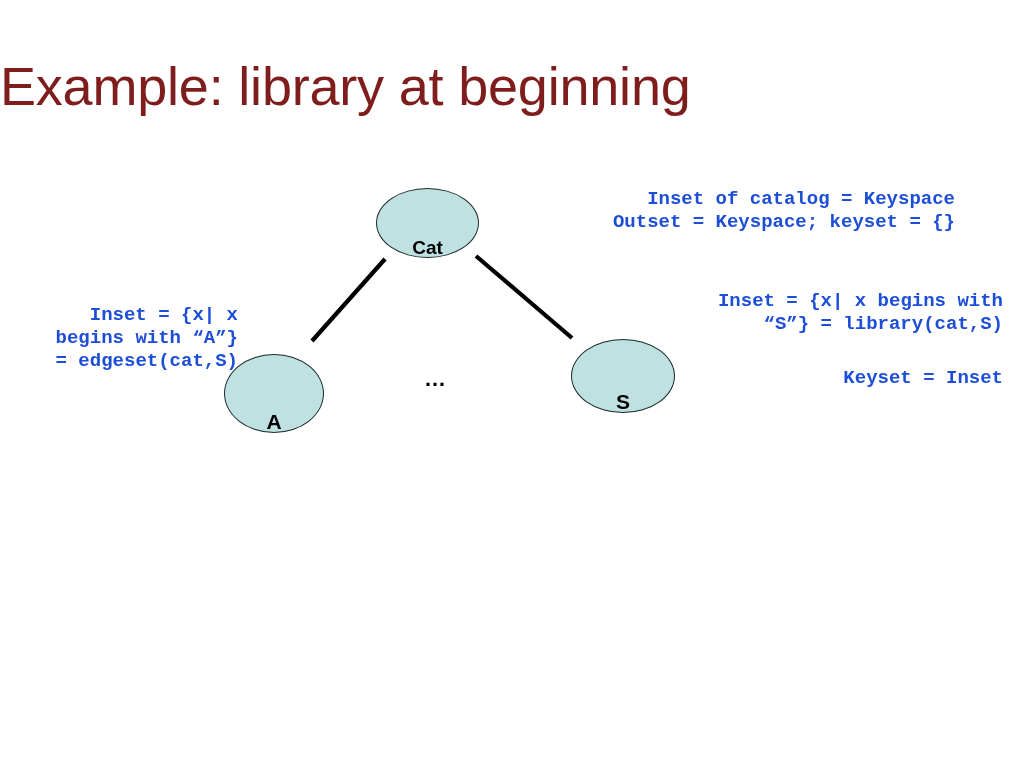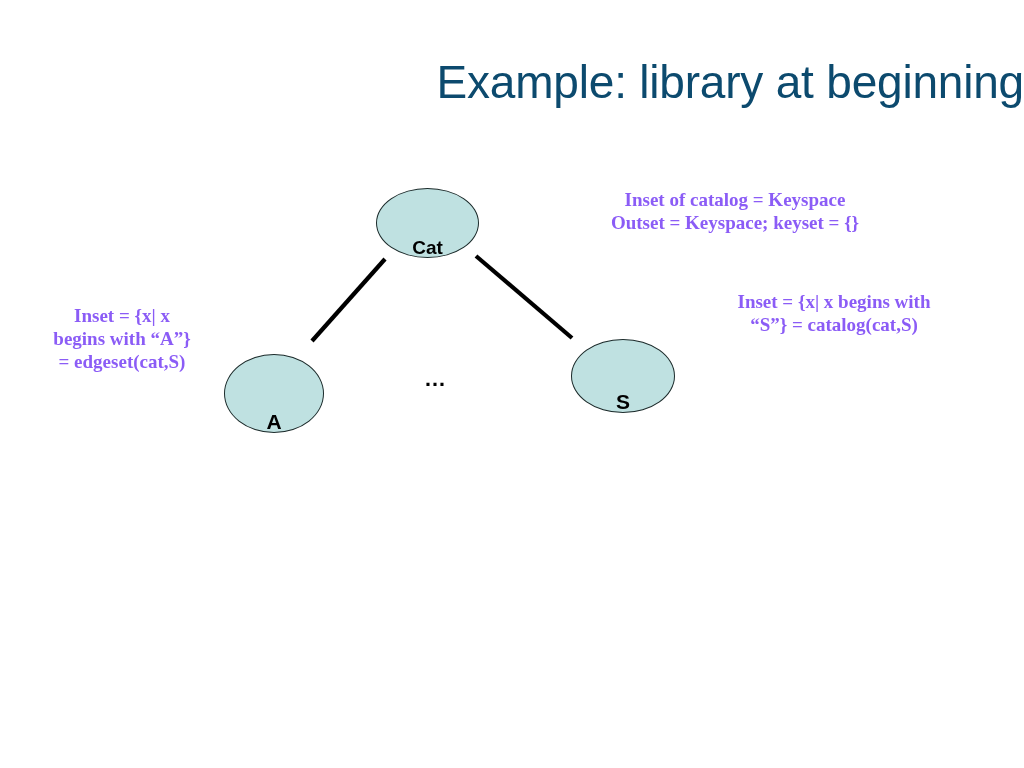--- a/index.html
+++ b/index.html
@@ -22,27 +22,27 @@
     height: 768px;
     background: #ffffff;
   }
 
   
   .slide-title {
     position: absolute;
     left: 0;
     top: 58px;
     width: 1024px;
-    text-align: right;
+    text-align: left;
     font-family: "Liberation Sans", sans-serif;
-    font-size: 46px;
+    font-size: 54px;
     font-weight: 400;
     line-height: 1.05;
     letter-spacing: -0.2px;
-    color: #0c4a6e;
+    color: #7f1d1d;
     white-space: nowrap;
   }
 
   
   #edge-layer {
     position: absolute;
     left: 0;
     top: 0;
     width: 1024px;
     height: 768px;
@@ -98,24 +98,24 @@
     font-family: "Liberation Sans", sans-serif;
     font-size: 22px;
     font-weight: bold;
     color: #000000;
     letter-spacing: 1px;
   }
 
   
   .annotation {
     position: absolute;
-    font-family: Liberation Serif, serif;
+    font-family: Liberation Mono, monospace;
     font-weight: bold;
-    color: #8b5cf6;
-    text-align: center;
+    color: #1d4ed8;
+    text-align: right;
     line-height: 1.22;
     white-space: pre-line;
   }
 
   #ann-catalog {
     left: 515px;
     top: 188px;
     width: 440px;
     font-size: 19px;
   }
@@ -165,16 +165,17 @@
   <div class="ellipsis">…</div>
 
   <div class="annotation" id="ann-catalog">Inset of catalog = Keyspace
 Outset = Keyspace; keyset = {}</div>
 
   <div class="annotation" id="ann-left">Inset = {x| x
 begins with “A”}
 = edgeset(cat,S)</div>
 
   <div class="annotation" id="ann-right">Inset = {x| x begins with
-“S”} = catalog(cat,S)</div>
+“S”} = library(cat,S)</div>
 
+  <div class="annotation" id="ann-keyset">Keyset = Inset</div>
 
 </div>
 
 </body></html>

